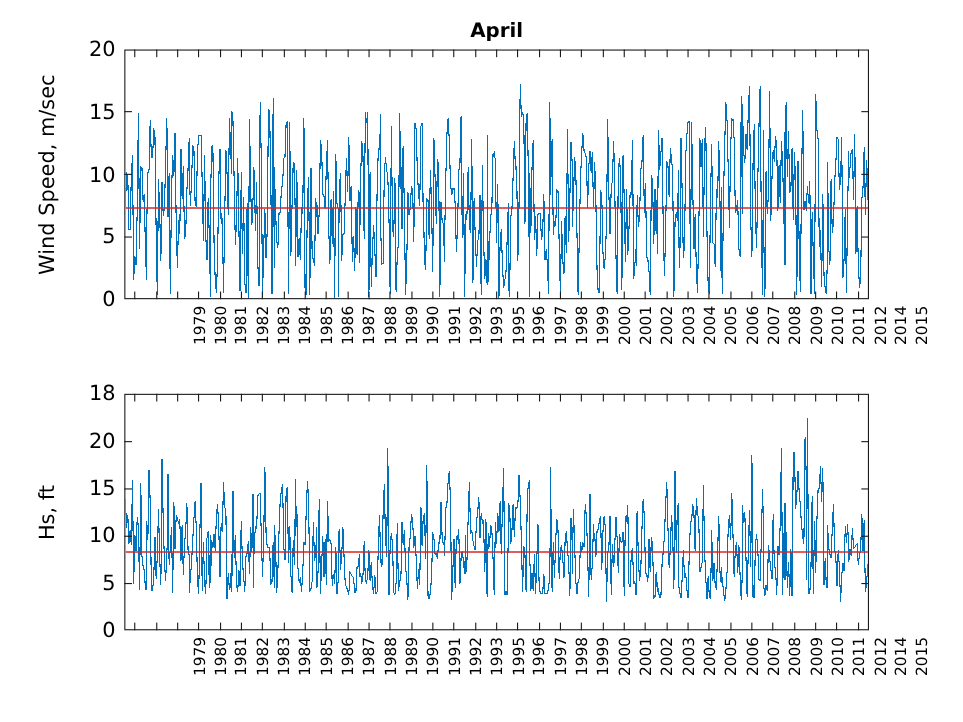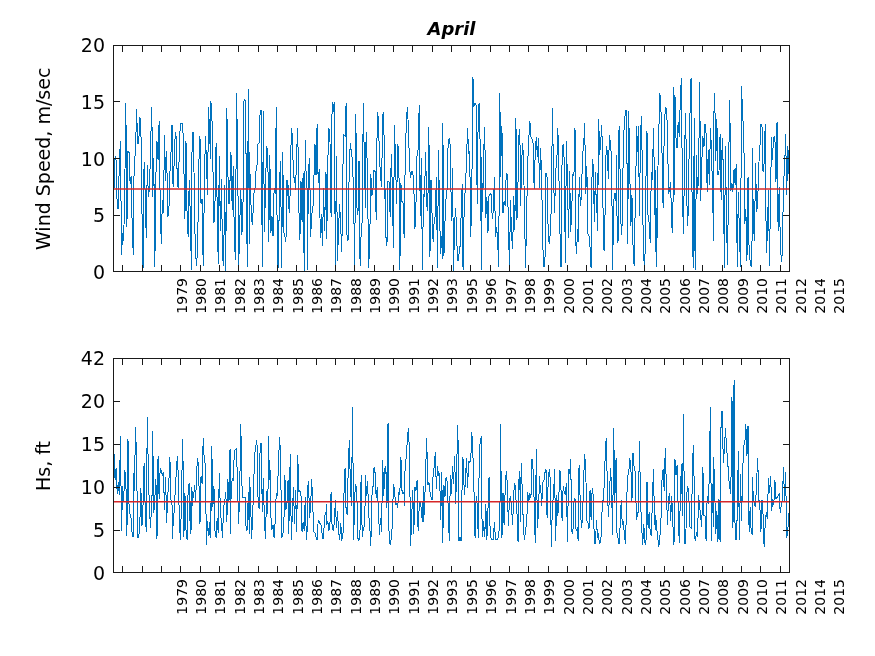--- a/index.html
+++ b/index.html
@@ -73,21 +73,21 @@
     position: absolute;
     left: 0; top: 0;
     display: block;
   }
 </style>
 </head>
 <body>
 
 <div id="figure">
 
-  <div class="plot-title" id="title-el" style="left:113px; top:18px; width:677px;font-style:italic;">April</div>
+  <div class="plot-title" id="title-el" style="left:113px; top:18px; width:677px;">April</div>
 
   <div class="panel">
     <div class="ylabel" id="ylabel-top" style="left: 32px; top: 249.5px;">Wind Speed, m/sec</div>
     <div class="axis-box" id="axis-top" style="left:113px; top:45px; width:677px; height:227px;">
       <svg class="series-svg" id="svg-top" width="677" height="227" viewBox="0 0 677 227">
           <path d="M0.00 142.53 L1.07 110.60 L2.15 114.52 L3.22 162.39 L4.30 162.23 L5.37 114.52 L6.45 95.34 L7.52 208.84 L8.60 186.73 L9.67 195.07 L10.75 144.15 L11.82 56.75 L12.90 180.57 L13.97 105.78 L15.04 106.26 L16.12 137.74 L17.19 130.03 L18.27 184.92 L19.34 208.84 L19.34 161.12 L20.42 110.98 L21.49 108.62 L22.57 62.73 L23.64 97.44 L24.72 97.36 L25.79 70.54 L26.87 78.89 L27.94 164.45 L29.01 222.46 L30.09 116.33 L31.16 147.14 L32.24 191.68 L33.31 119.44 L34.39 150.46 L35.46 143.33 L36.54 103.37 L37.61 61.29 L38.69 115.40 L38.69 151.46 L39.76 111.56 L40.83 221.32 L41.91 129.29 L42.98 95.04 L44.06 113.70 L45.13 74.91 L46.21 158.93 L47.28 197.81 L48.36 153.80 L49.43 166.87 L50.51 89.03 L51.58 134.81 L52.66 104.70 L53.73 171.23 L54.80 167.33 L55.88 126.96 L56.95 107.83 L58.03 79.06 L58.03 105.93 L59.10 141.45 L60.18 116.44 L61.25 86.22 L62.33 91.39 L63.40 140.26 L64.48 141.51 L65.55 90.91 L66.63 77.18 L67.70 77.18 L68.77 77.18 L69.85 120.54 L70.92 172.83 L72.00 94.97 L73.07 169.02 L74.15 190.62 L75.22 133.75 L76.30 169.24 L77.37 223.59 L77.37 134.19 L78.45 86.96 L79.52 86.42 L80.60 175.11 L81.67 209.02 L82.74 220.19 L83.82 189.92 L84.89 115.99 L85.97 89.59 L87.04 157.85 L88.12 152.60 L89.19 220.19 L90.27 150.41 L91.34 90.08 L92.42 111.82 L93.49 149.19 L94.57 61.29 L95.64 89.69 L96.71 112.55 L96.71 54.75 L97.79 64.32 L98.86 118.01 L99.94 176.78 L101.01 155.58 L102.09 97.28 L103.16 159.62 L104.24 218.31 L105.31 109.93 L106.39 185.12 L107.46 132.88 L108.53 210.43 L109.61 220.24 L110.68 138.87 L111.76 224.73 L112.83 62.31 L113.91 128.50 L114.98 158.39 L116.06 133.51 L116.06 105.67 L117.13 109.77 L118.21 164.26 L119.28 119.60 L120.36 194.29 L121.43 213.94 L122.50 46.96 L123.58 101.13 L124.65 223.59 L125.73 178.13 L126.80 144.26 L127.88 188.66 L128.95 163.23 L130.03 53.68 L131.10 54.64 L132.18 117.06 L133.25 221.22 L134.33 43.13 L135.40 197.97 L135.40 105.70 L136.47 144.60 L137.55 173.67 L138.62 178.98 L139.70 147.21 L140.77 146.91 L141.85 125.97 L142.92 121.03 L144.00 97.82 L145.07 96.77 L146.15 65.17 L147.22 64.69 L148.30 221.32 L149.37 64.69 L150.44 186.28 L151.52 140.17 L152.59 101.40 L153.67 103.09 L154.74 173.14 L154.74 196.04 L155.82 108.98 L156.89 187.49 L157.97 170.08 L159.04 190.37 L160.12 142.43 L161.19 148.28 L162.27 61.29 L163.34 217.48 L164.41 222.46 L165.49 136.50 L166.56 114.63 L167.64 222.46 L168.71 106.41 L169.79 186.46 L170.86 189.81 L171.94 195.80 L173.01 134.42 L174.09 151.09 L174.09 139.11 L175.16 166.89 L176.23 146.45 L177.31 81.72 L178.38 89.82 L179.46 130.55 L180.53 132.34 L181.61 143.82 L182.68 104.74 L183.76 81.72 L184.83 162.01 L185.91 193.75 L186.98 134.79 L188.06 175.72 L189.13 127.22 L190.20 224.73 L191.28 94.39 L192.35 139.44 L193.43 143.53 L193.43 223.59 L194.50 123.96 L195.58 111.58 L196.65 191.25 L197.73 167.11 L198.80 166.25 L199.88 133.32 L200.95 97.60 L202.03 128.65 L203.10 78.31 L204.17 136.64 L205.25 122.74 L206.32 191.91 L207.40 168.31 L208.47 200.20 L209.55 142.40 L210.62 185.45 L211.70 127.38 L212.77 128.98 L212.77 193.12 L213.85 113.83 L214.92 82.10 L216.00 96.45 L217.07 171.41 L218.14 55.62 L219.22 66.20 L220.29 55.62 L221.37 223.59 L222.44 109.98 L223.52 215.07 L224.59 181.41 L225.67 158.18 L226.74 181.51 L227.82 205.91 L228.89 122.28 L229.97 89.14 L231.04 90.03 L232.11 57.41 L232.11 164.21 L233.19 194.11 L234.26 193.73 L235.34 112.01 L236.41 97.14 L237.49 108.62 L238.56 114.26 L239.64 154.39 L240.71 221.32 L241.79 68.44 L242.86 161.12 L243.93 169.26 L245.01 115.44 L246.08 219.60 L247.16 186.23 L248.23 174.72 L249.31 56.75 L250.38 116.45 L251.46 161.90 L251.46 106.74 L252.53 86.33 L253.61 144.33 L254.68 222.46 L255.76 193.50 L256.83 128.33 L257.90 149.84 L258.98 142.67 L260.05 123.84 L261.13 125.76 L262.20 174.38 L263.28 65.83 L264.35 71.40 L265.43 110.03 L266.50 130.48 L267.58 141.07 L268.65 68.84 L269.73 65.83 L270.80 153.20 L270.80 130.65 L271.87 190.23 L272.95 199.75 L274.02 134.86 L275.10 135.92 L276.17 171.45 L277.25 108.40 L278.32 139.90 L279.40 201.66 L280.47 79.45 L281.55 116.15 L282.62 158.03 L283.70 98.48 L284.77 105.02 L285.84 223.59 L286.92 137.39 L287.99 155.47 L289.07 157.48 L290.14 192.14 L290.14 174.00 L291.22 117.96 L292.29 76.16 L293.37 61.35 L294.44 81.54 L295.52 120.75 L296.59 131.59 L297.67 125.41 L298.74 125.69 L299.81 139.85 L300.89 183.42 L301.96 159.25 L303.04 109.45 L304.11 103.23 L305.19 59.02 L306.26 170.45 L307.34 111.59 L308.41 223.59 L309.49 148.38 L309.49 154.85 L310.56 147.78 L311.63 105.76 L312.71 158.80 L313.78 165.35 L314.86 80.59 L315.93 211.39 L317.01 134.24 L318.08 169.61 L319.16 196.30 L320.23 173.18 L321.31 170.60 L322.38 130.93 L323.46 222.46 L324.53 104.28 L325.60 170.32 L326.68 208.05 L327.75 189.75 L328.83 212.67 L328.83 77.18 L329.90 210.19 L330.98 176.22 L332.05 151.69 L333.13 142.81 L334.20 93.98 L335.28 92.77 L336.35 99.95 L337.43 174.87 L338.50 121.67 L339.57 224.73 L340.65 175.67 L341.72 162.01 L342.80 195.98 L343.87 215.35 L344.95 208.84 L346.02 200.43 L347.10 170.01 L348.17 138.35 L348.17 212.80 L349.25 223.59 L350.32 151.25 L351.40 144.48 L352.47 114.12 L353.54 81.86 L354.62 107.41 L355.69 105.84 L356.77 191.11 L357.84 141.41 L358.92 30.65 L359.99 60.52 L361.07 57.04 L362.14 59.55 L363.22 157.98 L364.29 61.31 L365.37 56.91 L366.44 116.59 L367.51 223.59 L367.51 110.83 L368.59 165.55 L369.66 106.09 L370.74 81.13 L371.81 171.80 L372.89 150.78 L373.96 186.88 L375.04 149.01 L376.11 147.56 L377.19 148.46 L378.26 172.54 L379.33 164.45 L380.41 130.78 L381.48 190.60 L382.56 180.68 L383.63 194.27 L384.71 221.32 L385.78 46.53 L386.86 131.18 L386.86 115.61 L387.93 79.96 L389.01 167.23 L390.08 155.24 L391.16 159.83 L392.23 127.22 L393.30 128.23 L394.38 177.45 L395.45 222.46 L396.53 154.49 L397.60 190.49 L398.68 202.89 L399.75 150.09 L400.83 183.77 L401.90 71.51 L402.98 173.67 L404.05 134.30 L405.13 83.08 L406.20 102.65 L406.20 160.42 L407.27 137.86 L408.35 96.81 L409.42 108.10 L410.50 164.77 L411.57 222.46 L412.65 168.13 L413.72 116.49 L414.80 92.95 L415.87 74.91 L416.95 90.96 L418.02 93.27 L419.10 97.52 L420.17 143.21 L421.24 105.88 L422.32 91.24 L423.39 110.80 L424.47 92.25 L425.54 141.73 L425.54 142.20 L426.62 101.71 L427.69 134.91 L428.77 199.55 L429.84 220.19 L430.92 220.19 L431.99 126.64 L433.07 131.26 L434.14 183.37 L435.21 198.43 L436.29 187.02 L437.36 158.37 L438.44 62.43 L439.51 129.76 L440.59 166.68 L441.66 124.08 L442.74 118.80 L443.81 82.14 L444.89 116.83 L444.89 128.03 L445.96 185.89 L447.03 221.32 L448.11 109.01 L449.18 97.78 L450.26 114.40 L451.33 217.26 L452.41 95.37 L453.48 134.89 L454.56 192.38 L455.63 125.46 L456.71 185.83 L457.78 162.26 L458.86 128.92 L459.93 130.02 L461.00 81.72 L462.08 207.72 L463.15 194.41 L464.23 180.39 L464.23 196.18 L465.30 131.26 L466.38 160.43 L467.45 149.82 L468.53 108.76 L469.60 101.32 L470.68 77.18 L471.75 147.66 L472.83 119.96 L473.90 187.42 L474.97 190.02 L476.05 201.27 L477.12 222.46 L478.20 113.06 L479.27 120.14 L480.35 175.68 L481.42 125.95 L482.50 166.76 L483.57 127.18 L483.57 184.88 L484.65 72.64 L485.72 108.59 L486.80 93.59 L487.87 79.08 L488.94 159.77 L490.02 204.90 L491.09 166.38 L492.17 100.32 L493.24 104.54 L494.32 133.12 L495.39 88.65 L496.47 98.49 L497.54 111.08 L498.62 223.59 L499.69 155.98 L500.77 147.19 L501.84 154.57 L502.91 108.74 L502.91 167.41 L503.99 197.19 L505.06 79.76 L506.14 128.18 L507.21 188.75 L508.29 177.02 L509.36 95.98 L510.44 76.53 L511.51 64.69 L512.59 64.69 L513.66 197.57 L514.73 64.69 L515.81 128.03 L516.88 180.31 L517.96 148.96 L519.03 199.03 L520.11 220.19 L521.18 163.36 L522.26 107.60 L522.26 79.53 L523.33 106.13 L524.41 80.18 L525.48 169.85 L526.56 85.24 L527.63 69.86 L528.70 164.80 L529.78 213.18 L530.85 221.32 L531.93 133.82 L533.00 85.06 L534.08 174.96 L535.15 175.96 L536.23 197.07 L537.30 126.20 L538.38 133.80 L539.45 82.41 L540.53 137.77 L541.60 206.38 L541.60 123.56 L542.67 221.32 L543.75 130.96 L544.82 85.00 L545.90 47.01 L546.97 64.07 L548.05 109.00 L549.12 161.60 L550.20 88.16 L551.27 61.90 L552.35 62.67 L553.42 81.10 L554.50 147.77 L555.57 144.65 L556.64 135.93 L557.72 180.39 L558.79 187.20 L559.87 40.86 L560.94 148.90 L560.94 48.63 L562.02 92.30 L563.09 102.17 L564.17 75.62 L565.24 90.49 L566.32 54.36 L567.39 31.78 L568.47 153.29 L569.54 187.62 L570.61 101.68 L571.69 66.55 L572.76 153.19 L573.84 179.51 L574.91 117.79 L575.99 68.18 L577.06 31.78 L578.14 160.18 L579.21 222.46 L580.29 71.84 L580.29 166.60 L581.36 223.59 L582.43 109.03 L583.51 148.46 L584.58 130.00 L585.66 36.32 L586.73 154.92 L587.81 115.64 L588.88 90.47 L589.96 101.43 L591.03 77.76 L592.11 87.59 L593.18 146.00 L594.26 103.87 L595.33 138.98 L596.40 81.77 L597.48 103.35 L598.55 146.63 L599.63 194.80 L599.63 75.60 L600.70 46.53 L601.78 114.88 L602.85 72.88 L603.93 129.40 L605.00 124.75 L606.08 88.15 L607.15 154.35 L608.23 92.08 L609.30 121.07 L610.37 222.46 L611.45 99.95 L612.52 177.27 L613.60 219.48 L614.67 115.79 L615.75 53.68 L616.82 145.04 L617.90 136.75 L618.97 145.48 L618.97 142.74 L620.05 123.24 L621.12 138.80 L622.20 118.45 L623.27 221.32 L624.34 146.48 L625.42 187.68 L626.49 221.32 L627.57 39.73 L628.64 71.50 L629.72 80.61 L630.79 178.46 L631.87 163.52 L632.94 214.69 L634.02 130.55 L635.09 203.87 L636.17 216.16 L637.24 221.32 L638.31 184.65 L638.31 101.69 L639.39 178.70 L640.46 195.02 L641.54 116.79 L642.61 166.18 L643.69 156.58 L644.76 119.42 L645.84 102.87 L646.91 78.31 L647.99 80.51 L649.06 126.34 L650.13 117.25 L651.21 78.31 L652.28 206.55 L653.36 189.20 L654.43 143.79 L655.51 220.19 L656.58 140.72 L657.66 91.37 L657.66 117.36 L658.73 106.55 L659.81 91.20 L660.88 90.34 L661.96 135.52 L663.03 76.04 L664.10 184.71 L665.18 141.22 L666.25 192.21 L667.33 215.65 L668.40 206.44 L669.48 135.62 L670.55 124.75 L671.63 87.88 L672.70 149.23 L673.78 99.86 L674.85 120.19 L675.93 174.06 L677.00 117.55 " fill="none" stroke="#0072BD" stroke-width="1" shape-rendering="crispEdges"></path>
           <line x1="0" x2="677" y1="143.01" y2="143.01" stroke="#D62728" stroke-width="1.4"></line>
         </svg>
     </div>
     <div id="ticks-top">
@@ -301,21 +301,21 @@
         <div class="tickmark" style="left: 760.486px; top: 358px; width: 1px; height: 7px;"></div>
         <div class="tickmark" style="left: 779.829px; top: 566px; width: 1px; height: 7px;"></div>
         <div class="tickmark" style="left: 779.829px; top: 358px; width: 1px; height: 7px;"></div>
       </div>
     <div id="ylabels-bottom">
         <div class="ytick-label" style="left: 55px; top: 573px; width: 50px;">0</div>
         <div class="ytick-label" style="left: 55px; top: 530px; width: 50px;">5</div>
         <div class="ytick-label" style="left: 55px; top: 487px; width: 50px;">10</div>
         <div class="ytick-label" style="left: 55px; top: 444px; width: 50px;">15</div>
         <div class="ytick-label" style="left: 55px; top: 401px; width: 50px;">20</div>
-        <div class="ytick-label" style="left: 55px; top: 358px; width: 50px;">42</div>
+        <div class="ytick-label" style="left: 55px; top: 358px; width: 50px;">18</div>
       </div>
     <div id="xlabels-bottom">
         <div class="xtick-label" style="left: 127.671px; top: 579px; width: 46px;">1979</div>
         <div class="xtick-label" style="left: 147.014px; top: 579px; width: 46px;">1980</div>
         <div class="xtick-label" style="left: 166.357px; top: 579px; width: 46px;">1981</div>
         <div class="xtick-label" style="left: 185.7px; top: 579px; width: 46px;">1982</div>
         <div class="xtick-label" style="left: 205.043px; top: 579px; width: 46px;">1983</div>
         <div class="xtick-label" style="left: 224.386px; top: 579px; width: 46px;">1984</div>
         <div class="xtick-label" style="left: 243.729px; top: 579px; width: 46px;">1985</div>
         <div class="xtick-label" style="left: 263.071px; top: 579px; width: 46px;">1986</div>

